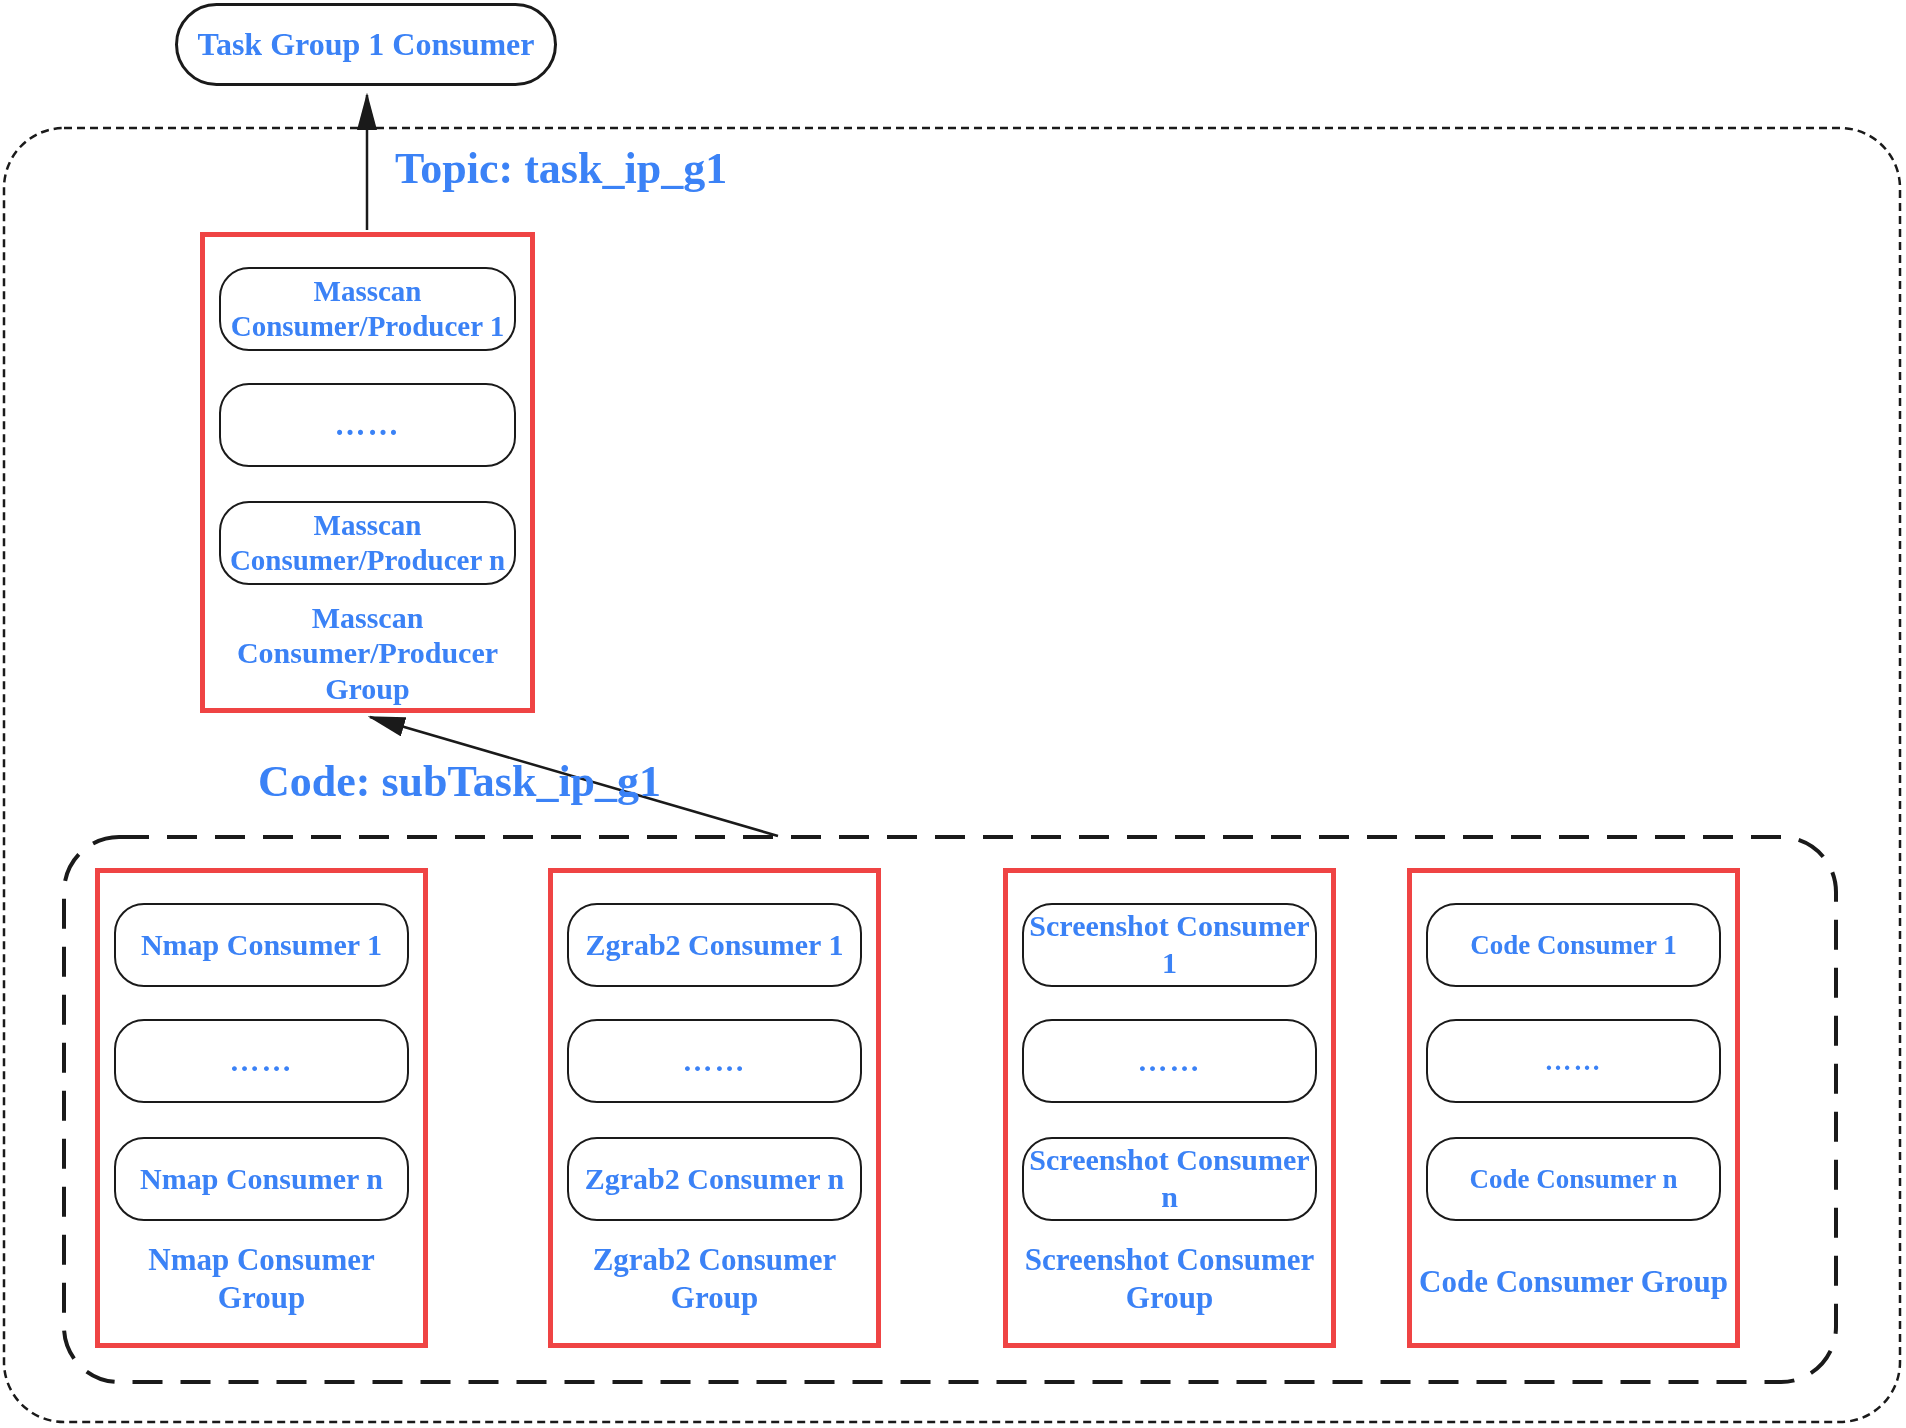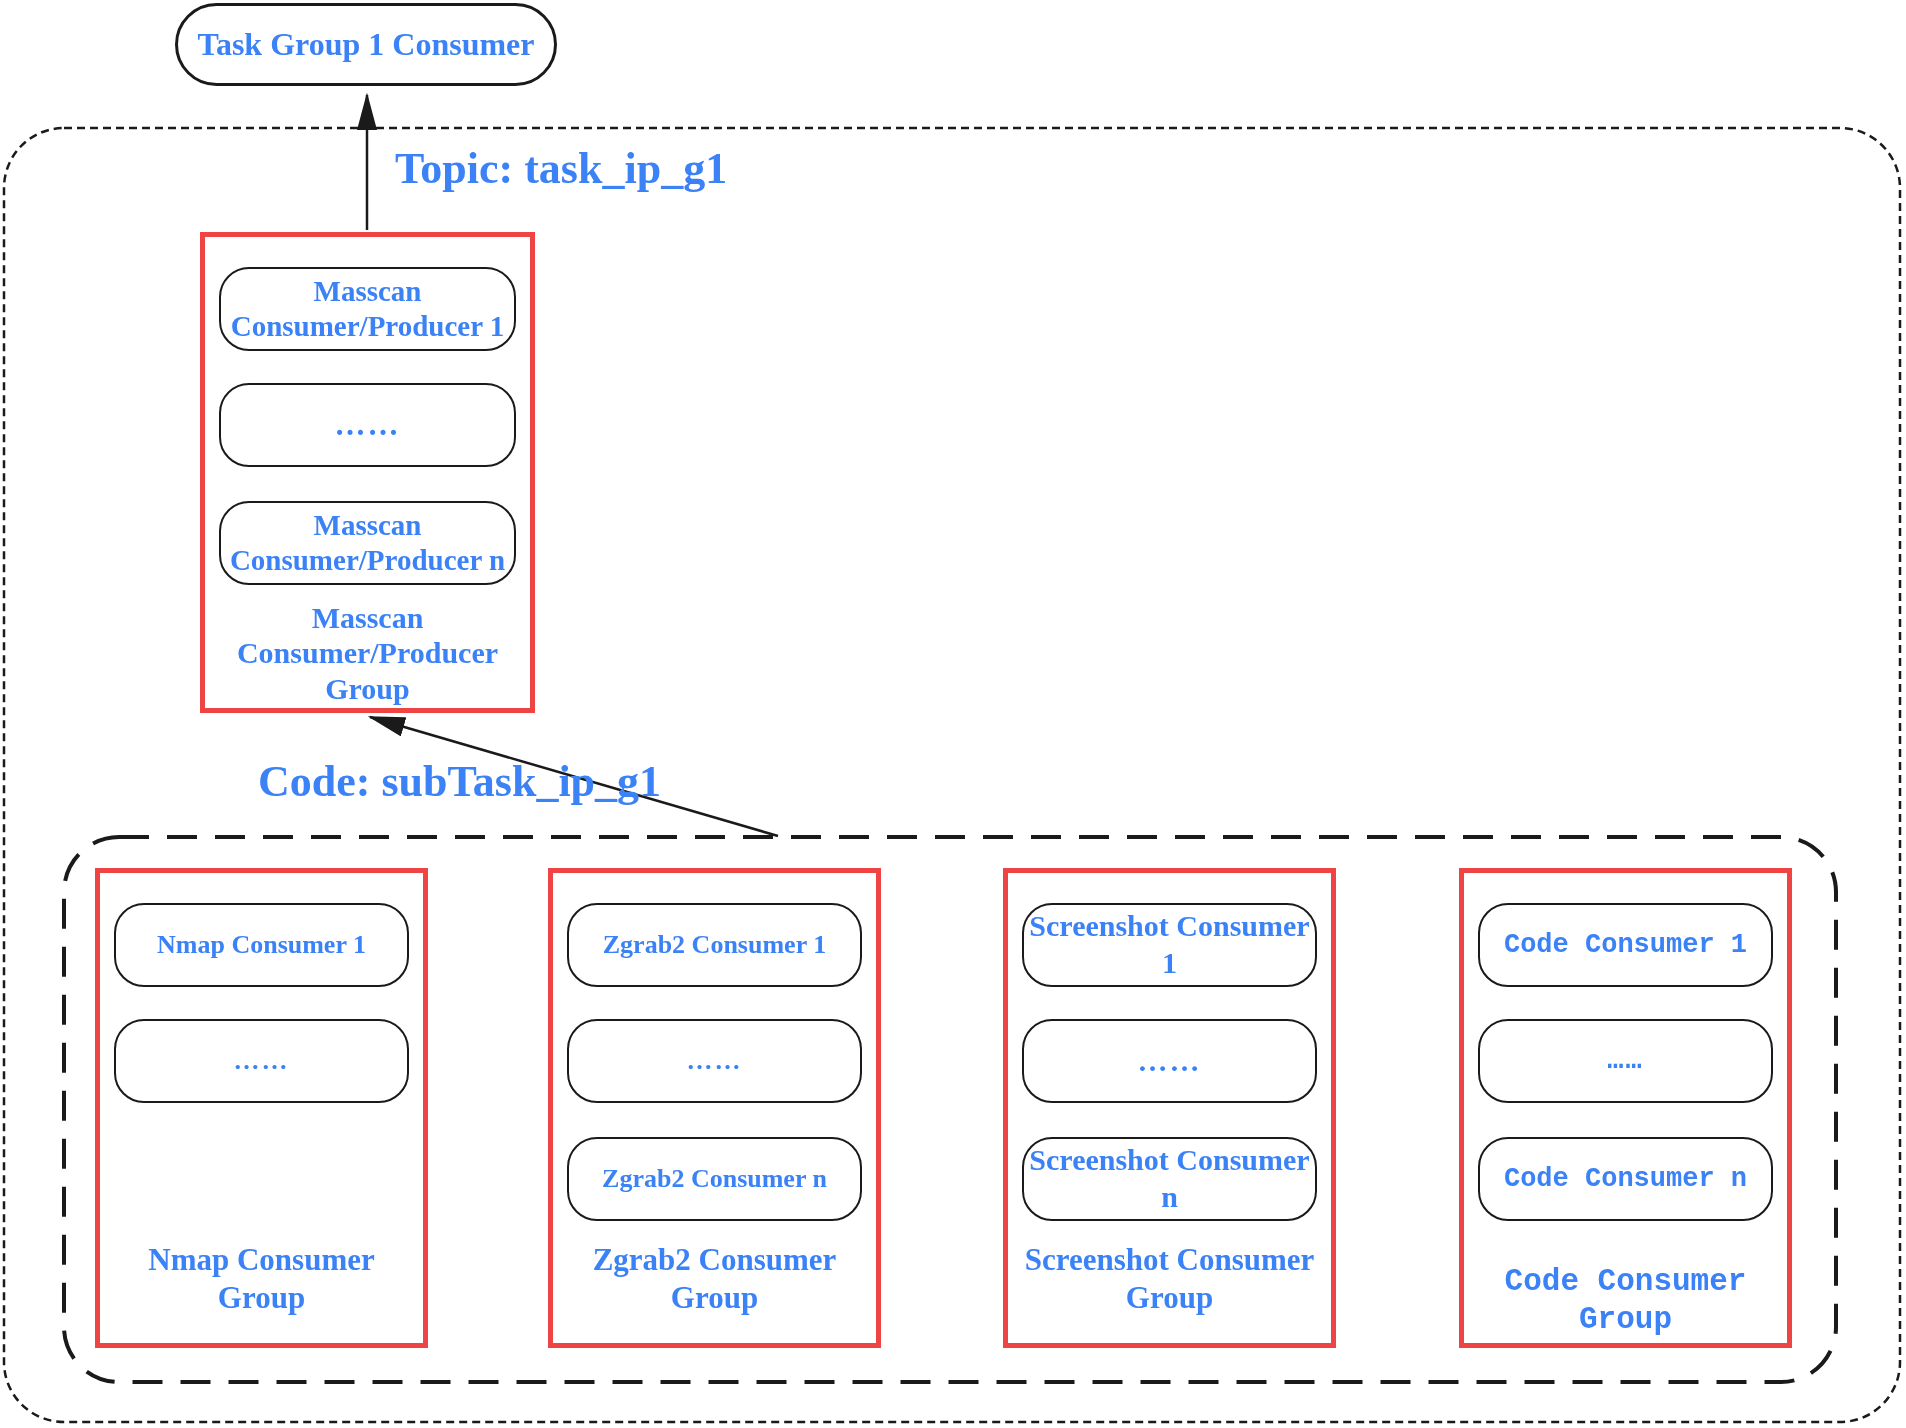--- a/index.html
+++ b/index.html
@@ -46,41 +46,41 @@
   .group-rect {
     position: absolute;
     border: 5px solid #ef4444;
     background: #ffffff;
   }
   .masscan-box { left: 200px; top: 232px; width: 335px; height: 481px; }
   .group-col { top: 868px; width: 333px; height: 480px; }
   .group-nmap       { left: 95px;   }
   .group-zgrab2     { left: 548px;  }
   .group-screenshot { left: 1003px; }
-  .group-code       { left: 1459px; font-family: Liberation Mono, monospace; }
+  .group-code       { left: 1407px; }
   .inner-box {
     position: absolute;
     left: 14px; right: 14px;
     height: 84px;
     border: 2.5px solid #1a1a1a;
     border-radius: 30px;
     background: #ffffff;
     display: flex; align-items: center; justify-content: center;
   }
   .b1 { top: 30px; }
   .b2 { top: 146px; }
   .b3 { top: 264px; }
   .inner-label {
     font-weight: 700;
     font-size: 29px;
     line-height: 1.22;
     text-align: center;
     white-space: pre-line;
   }
-  .group-nmap .inner-label, .group-zgrab2 .inner-label { font-size: 26px; }
+  .group-nmap .inner-label, .group-zgrab2 .inner-label { font-size: 30px; }
   .group-screenshot .inner-label { font-size: 30px; }
   .group-code .inner-label { font-size: 27px; }
   .ellipsis-label { font-size: 31px; letter-spacing: 2px; }
   .group-label {
     position: absolute;
     top: 368px; left: 4px; right: 4px;
     text-align: center;
     font-weight: 700;
     font-size: 31px;
     line-height: 1.22;
@@ -132,20 +132,23 @@
 Group</div>
   </div>
 
   <div class="group-rect group-col group-nmap">
     <div class="inner-box b1">
       <span class="inner-label">Nmap Consumer 1</span>
     </div>
     <div class="inner-box b2">
       <span class="inner-label ellipsis-label">……</span>
     </div>
+    <div class="inner-box b3">
+      <span class="inner-label">Nmap Consumer n</span>
+    </div>
     <div class="group-label">Nmap Consumer
 Group</div>
   </div>
 
   <div class="group-rect group-col group-zgrab2">
     <div class="inner-box b1">
       <span class="inner-label">Zgrab2 Consumer 1</span>
     </div>
     <div class="inner-box b2">
       <span class="inner-label ellipsis-label">……</span>

